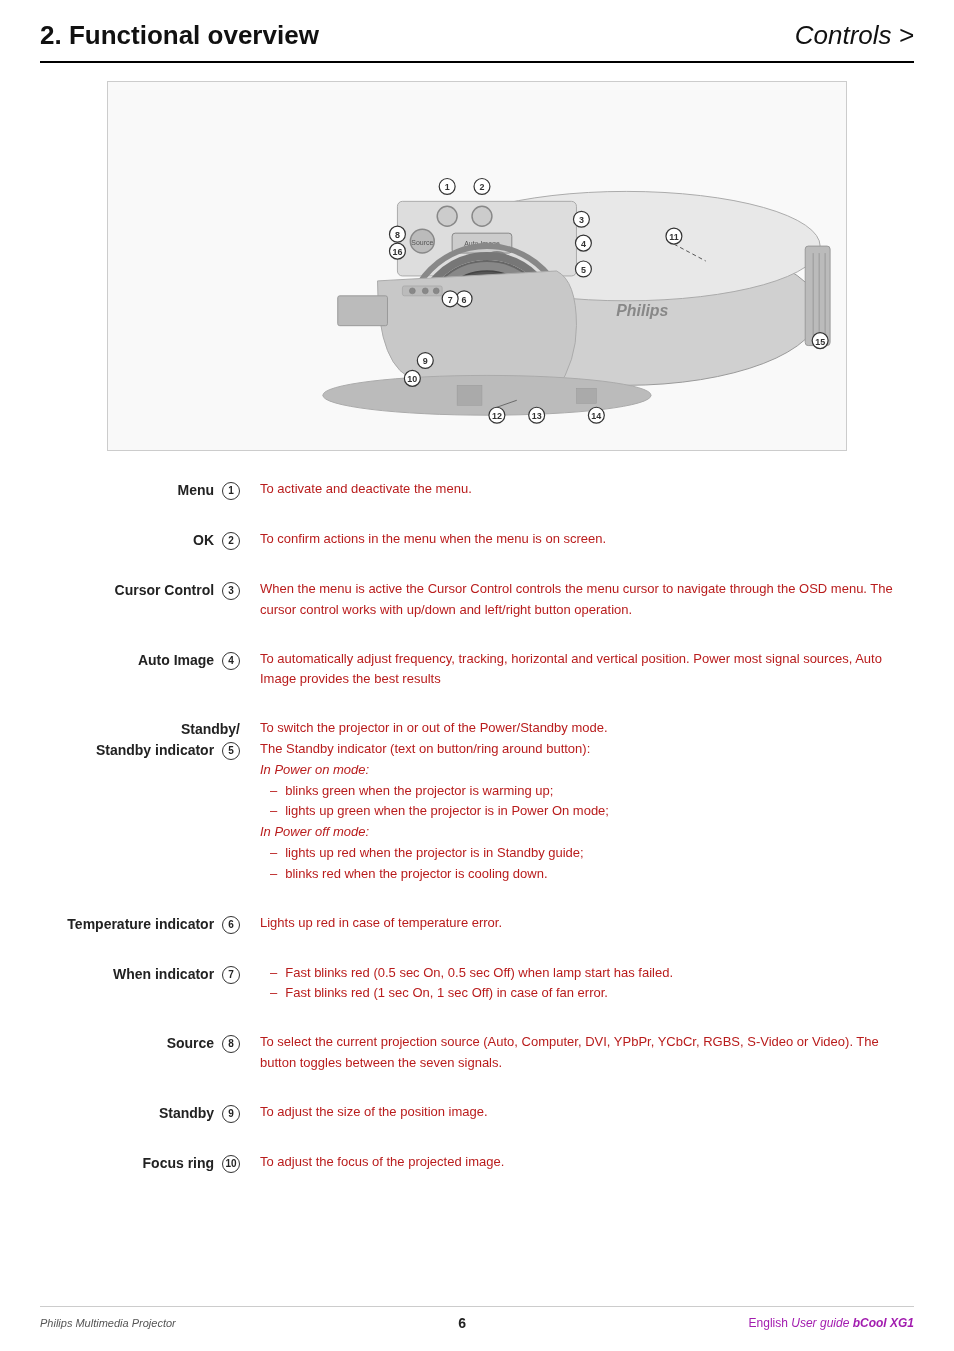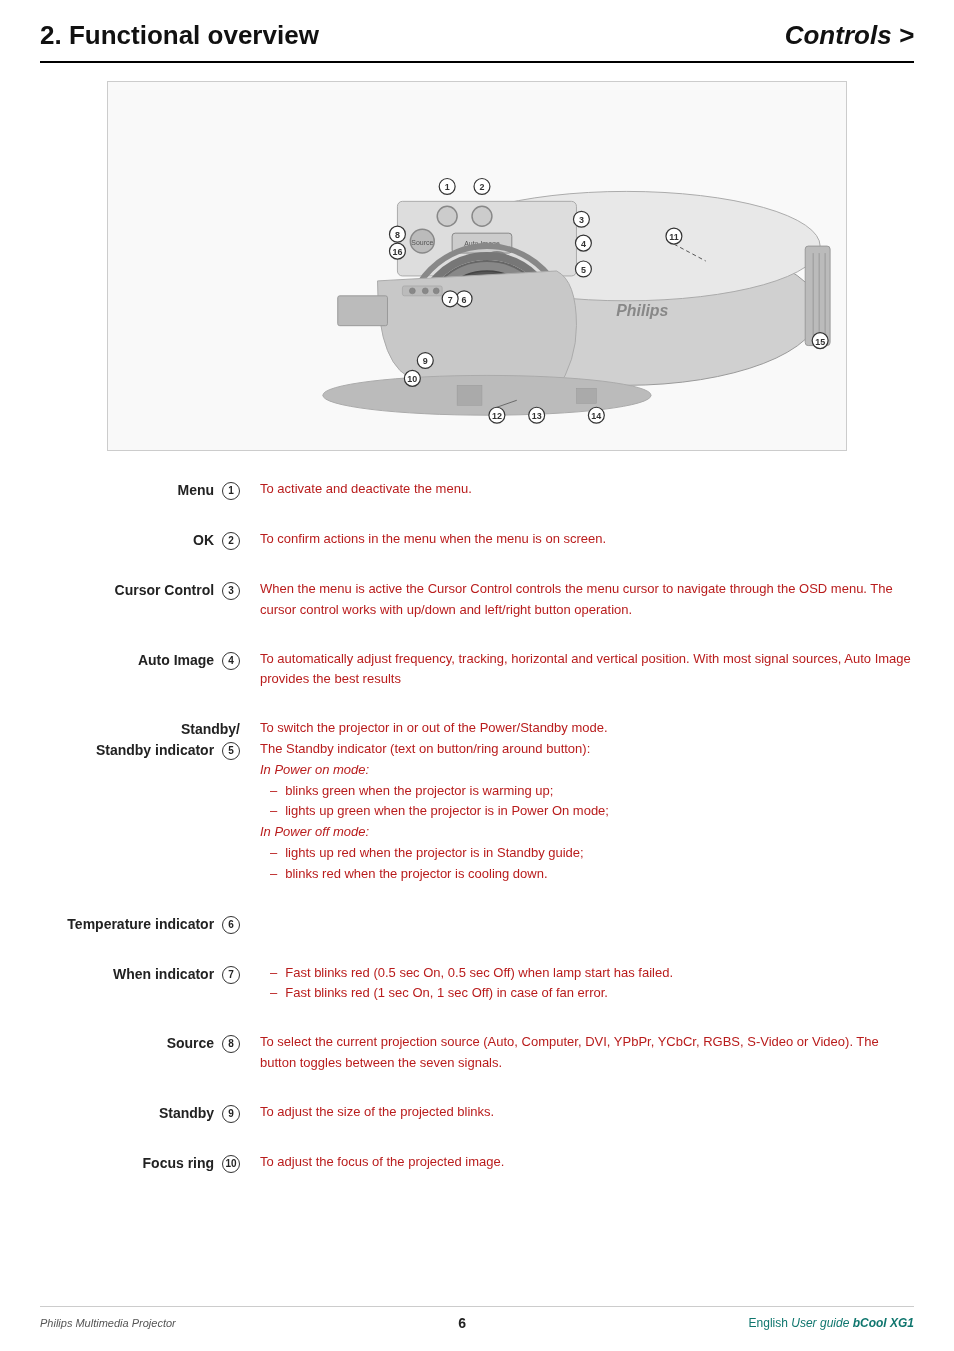--- a/index.html
+++ b/index.html
@@ -30,21 +30,21 @@
       margin-bottom: 18px;
     }
     .page-title {
       font-size: 26px;
       font-weight: bold;
       color: #111;
     }
     .page-subtitle {
       font-size: 26px;
       font-style: italic;
-      font-weight: bold;
+      font-weight: normal;
       color: #111;
     }
 
     
     .diagram-container {
       border: 1px solid #ccc;
       margin: 0 auto 28px auto;
       width: 740px;
       height: 370px;
       position: relative;
@@ -137,21 +137,21 @@
       font-style: italic;
     }
 
     .footer-page {
       font-size: 14px;
       font-weight: bold;
     }
 
     .footer-guide {
       font-size: 12px;
-      color: #0f766e;
+      color: #a21caf;
     }
 
     .footer-guide .lang {
       font-style: normal;
     }
 
     .footer-guide .guide-text {
       font-style: italic;
     }
   </style>
@@ -295,21 +295,21 @@
       <div class="control-label">
         <strong>Cursor Control</strong> <span class="control-num">3</span>
       </div>
       <div class="control-desc">When the menu is active the Cursor Control controls the menu cursor to navigate through the OSD menu. The cursor control works with up/down and left/right button operation.</div>
     </div>
 
     <div class="control-item">
       <div class="control-label">
         <strong>Auto Image</strong> <span class="control-num">4</span>
       </div>
-      <div class="control-desc">To automatically adjust frequency, tracking, horizontal and vertical position. With most signal sources, Auto Image provides the best results</div>
+      <div class="control-desc">To automatically adjust frequency, tracking, horizontal and vertical position. Power most signal sources, Auto Image provides the best results</div>
     </div>
 
     <div class="control-item">
       <div class="control-label">
         <strong>Standby/<br>Standby indicator</strong> <span class="control-num">5</span>
       </div>
       <div class="control-desc">
         To switch the projector in or out of the Power/Standby mode.<br>
         The Standby indicator (text on button/ring around button):<br>
         <em>In Power on mode:</em><br>
@@ -318,20 +318,21 @@
         <em>In Power off mode:</em><br>
         <div class="bullet-item">lights up red when the projector is in Standby guide;</div>
         <div class="bullet-item">blinks red when the projector is cooling down.</div>
       </div>
     </div>
 
     <div class="control-item">
       <div class="control-label">
         <strong>Temperature indicator</strong> <span class="control-num">6</span>
       </div>
+      <div class="control-desc">Lights up red in case of temperature error.</div>
     </div>
 
     <div class="control-item">
       <div class="control-label">
         <strong>When indicator</strong> <span class="control-num">7</span>
       </div>
       <div class="control-desc">
         <div class="bullet-item">Fast blinks red (0.5 sec On, 0.5 sec Off) when lamp start has failed.</div>
         <div class="bullet-item">Fast blinks red (1 sec On, 1 sec Off) in case of fan error.</div>
       </div>
@@ -341,21 +342,21 @@
       <div class="control-label">
         <strong>Source</strong> <span class="control-num">8</span>
       </div>
       <div class="control-desc">To select the current projection source (Auto, Computer, DVI, YPbPr, YCbCr, RGBS, S-Video or Video). The button toggles between the seven signals.</div>
     </div>
 
     <div class="control-item">
       <div class="control-label">
         <strong>Standby</strong> <span class="control-num">9</span>
       </div>
-      <div class="control-desc">To adjust the size of the projected blinks.</div>
+      <div class="control-desc">To adjust the size of the position image.</div>
     </div>
 
     <div class="control-item">
       <div class="control-label">
         <strong>Focus ring</strong> <span class="control-num">10</span>
       </div>
       <div class="control-desc">To adjust the focus of the projected image.</div>
     </div>
 
   </div>

